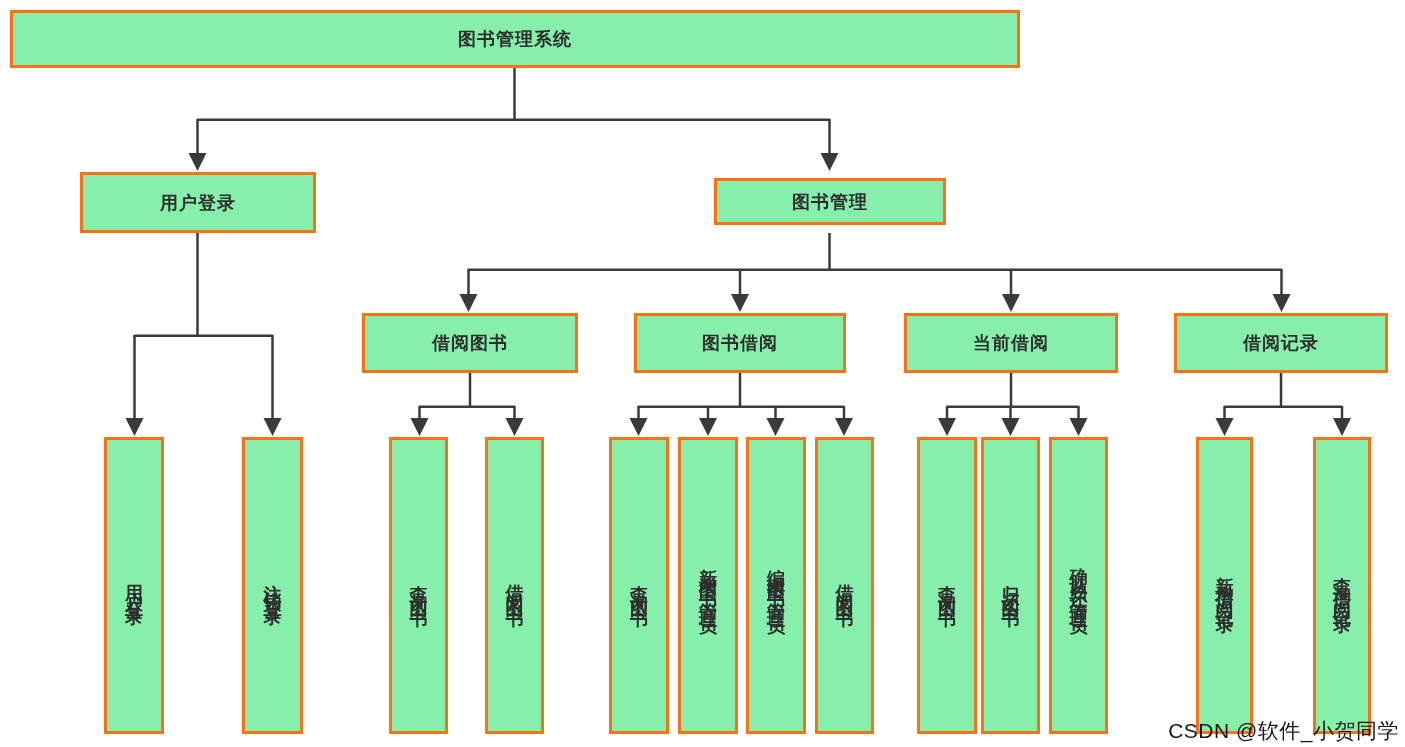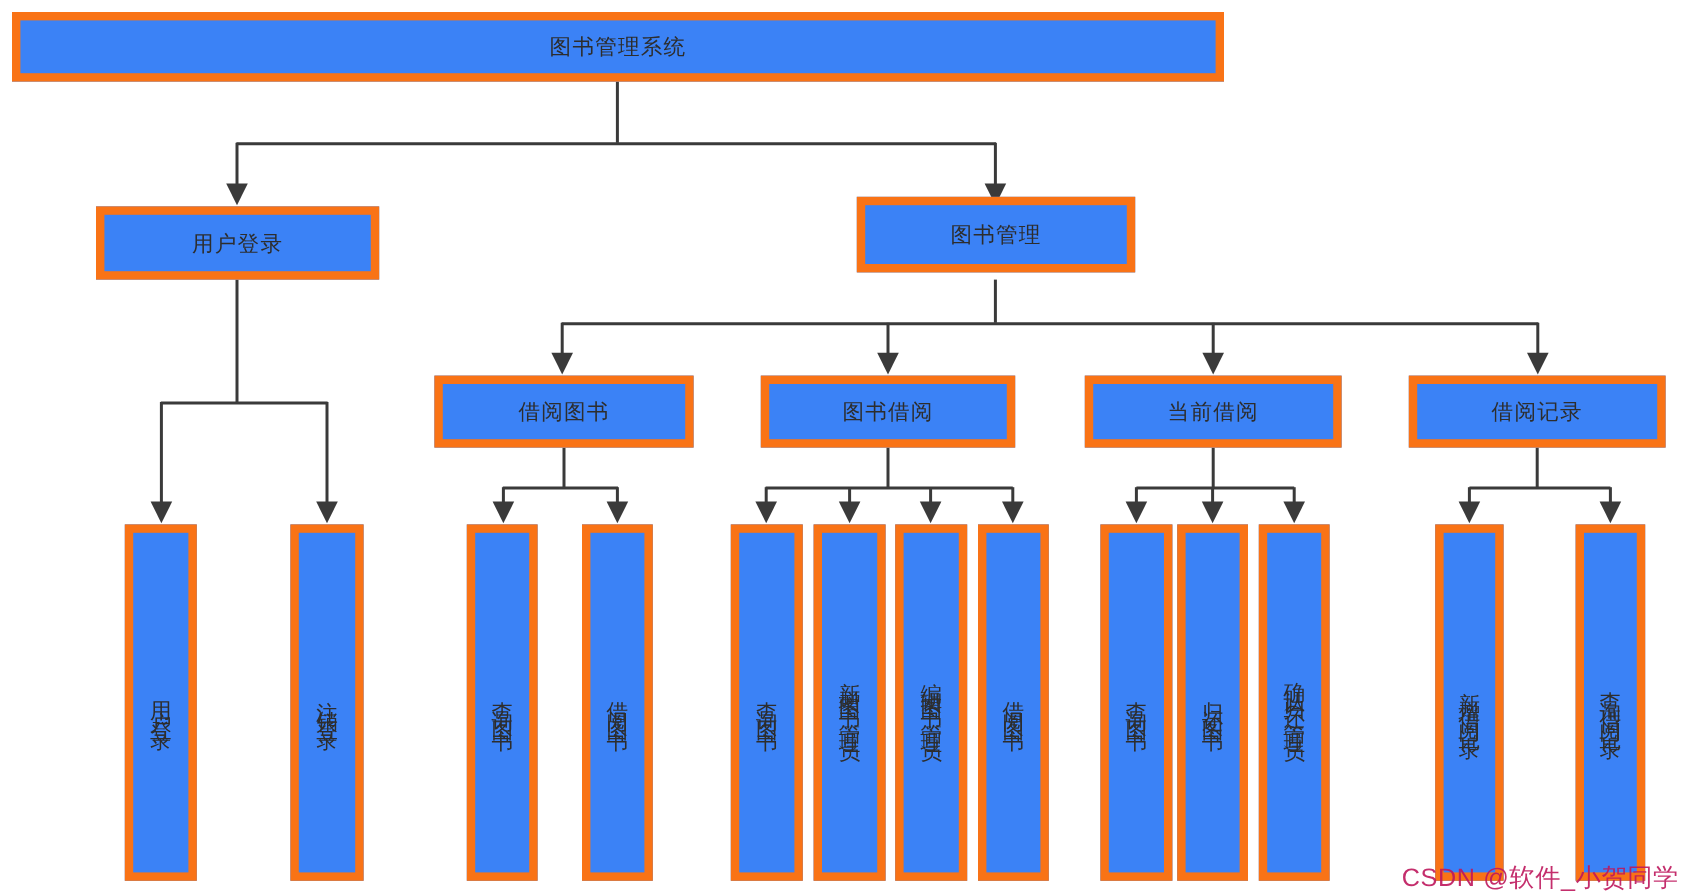--- a/index.html
+++ b/index.html
@@ -1,37 +1,37 @@
 <!DOCTYPE html>
 <html><head>
 <meta charset="utf-8">
 <style>
   html,body { margin:0; padding:0; background:#ffffff; }
   .canvas {
     position:relative; width:1405px; height:747px; background:#ffffff;
     font-family:"Liberation Sans","DejaVu Sans",sans-serif; overflow:hidden;
   }
   .box {
-    position:absolute; background:#3b82f6; border:7px solid #f97316;
+    position:absolute; background:#86efac; border:3px solid #f97316;
     box-sizing:border-box; display:flex; align-items:center; justify-content:center;
-    color:#2d2d2d; z-index:2;
+    color:#2d2d2d; z-index:2;font-weight:bold;
   }
   .hbox { font-size:18px; letter-spacing:1px; }
   .vbox { top:437px; height:297px; }
   .vbox .vtext {
     writing-mode:vertical-rl; text-orientation:upright;
     font-size:18px; letter-spacing:8px; line-height:1;
   }
   .vbox .vtext.long { letter-spacing:7px; }
   svg.connectors { position:absolute; left:0; top:0; z-index:1; pointer-events:none; }
   svg.connectors path { stroke:#3a3a3a; stroke-width:2.5; fill:none; }
   svg.connectors polygon { fill:#3a3a3a; }
   .watermark {
     position:absolute; right:6px; bottom:2px; z-index:10;
-    font-size:21px; color:#be185d; letter-spacing:0.5px; opacity:0.9;
+    font-size:21px; color:#000000; letter-spacing:0.5px; opacity:0.9;
   }
 </style>
 </head>
 <body>
 
 <div class="canvas">
 
   <svg class="connectors" width="1405" height="747" viewBox="0 0 1405 747">
     <g>
       <path d="M514.5 68 V119"></path>
@@ -97,21 +97,21 @@
       <path d="M1224.5 406 V419"></path>
       <polygon points="1215.5,418 1233.5,418 1224.5,436"></polygon>
       <path d="M1342 406 V419"></path>
       <polygon points="1333,418 1351,418 1342,436"></polygon>
     </g>
   </svg>
 
   <div class="box hbox" style="left:10px; top:10px; width:1010px; height:58px;">图书管理系统</div>
 
   <div class="box hbox" style="left:80px; top:172px; width:236px; height:61px;">用户登录</div>
-  <div class="box hbox" style="left:714px; top:164px; width:232px; height:63px;">图书管理</div>
+  <div class="box hbox" style="left:714px; top:178px; width:232px; height:47px;">图书管理</div>
 
   <div class="box hbox" style="left:362px; top:313px; width:216px; height:60px;">借阅图书</div>
   <div class="box hbox" style="left:634px; top:313px; width:212px; height:60px;">图书借阅</div>
   <div class="box hbox" style="left:904px; top:313px; width:214px; height:60px;">当前借阅</div>
   <div class="box hbox" style="left:1174px; top:313px; width:214px; height:60px;">借阅记录</div>
 
   <div class="box vbox" style="left:104px; width:60px;">
     <span class="vtext">用户登录</span>
   </div>
   <div class="box vbox" style="left:242px; width:61px;">

